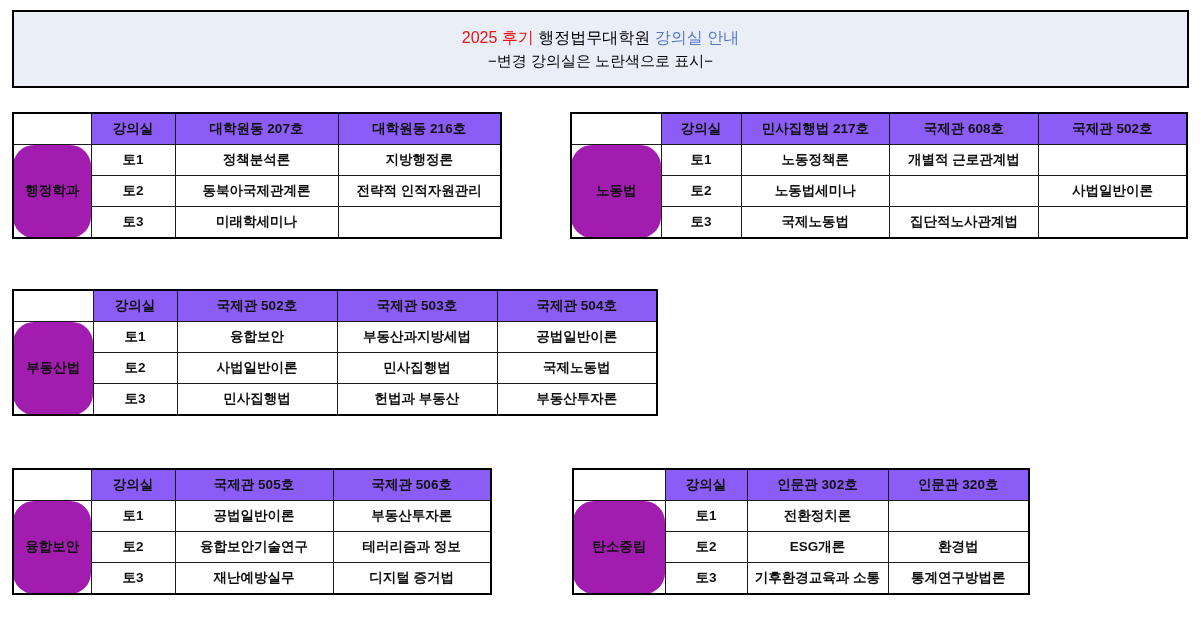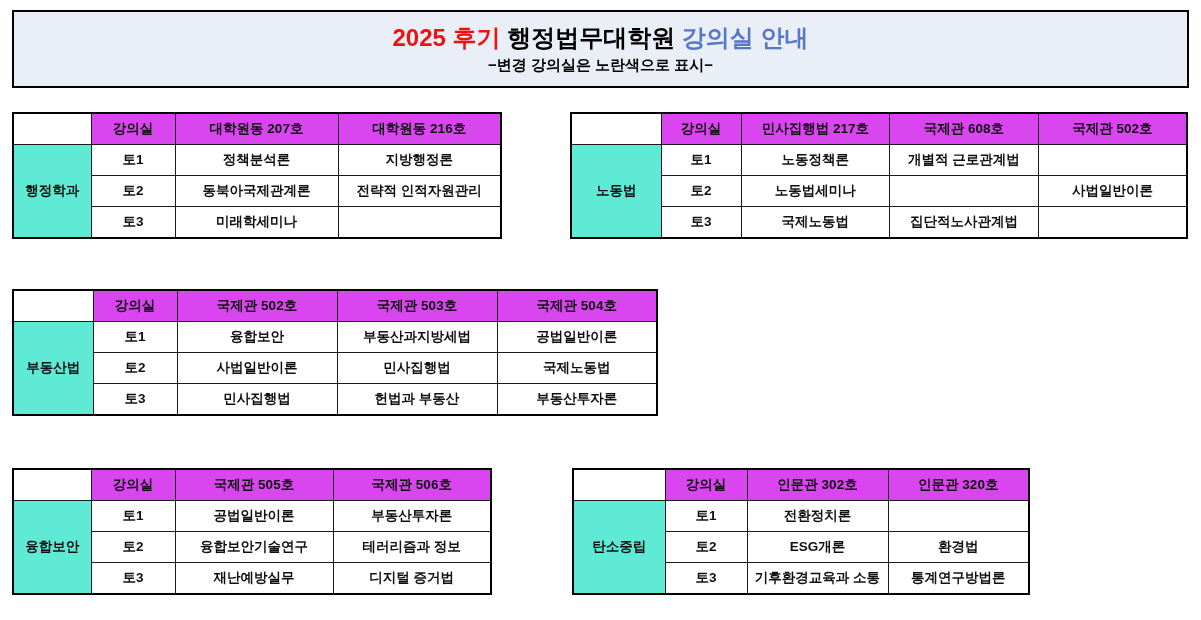--- a/index.html
+++ b/index.html
@@ -26,32 +26,32 @@
     box-sizing: border-box;
     border: 2px solid #000000;
     background: #eaeef7;
     display: flex;
     flex-direction: column;
     align-items: center;
     justify-content: center;
     gap: 6px;
   }
   .title-line {
-    font-size: 24px;
-    font-weight: bold;
+    font-size: 16px;
+    font-weight: normal;
     letter-spacing: 0px;
     white-space: nowrap;
     line-height: 1.1;
   }
   .t-red   { color: #ee1111; }
   .t-black { color: #000000; }
   .t-blue  { color: #5578c8; }
   .subtitle-line {
     font-size: 15px;
-    font-weight: bold;
+    font-weight: normal;
     color: #000000;
     white-space: nowrap;
     line-height: 1.1;
   }
 
   
   .sched {
     position: absolute;
     border-collapse: collapse;
     table-layout: fixed;
@@ -63,23 +63,23 @@
     height: 30px;
     text-align: center;
     vertical-align: middle;
     font-size: 13.5px;
     font-weight: bold;
     color: #101010;
     padding: 0 2px;
     white-space: nowrap;
     overflow: hidden;
   }
-  .hdr      { background: #d946ef; }
+  .hdr      { background: #8b5cf6; }
   .corner   { background: #ffffff; }
-  .deptcell { background: #5eead4; }
+  .deptcell { background: #a21caf; border-radius: 21px; }
   .blank    { background: #ffffff; }
 
   
   #tbl-haengjeong { left: 12px;  top: 112px; width: 490px; }
   #tbl-nodong     { left: 570px; top: 112px; width: 618px; }
   #tbl-budongsan  { left: 12px;  top: 289px; width: 646px; }
   #tbl-yunghap    { left: 12px;  top: 468px; width: 480px; }
   #tbl-tanso      { left: 572px; top: 468px; width: 458px; }
 
   #tbl-haengjeong col.c-dept { width: 78px; }

